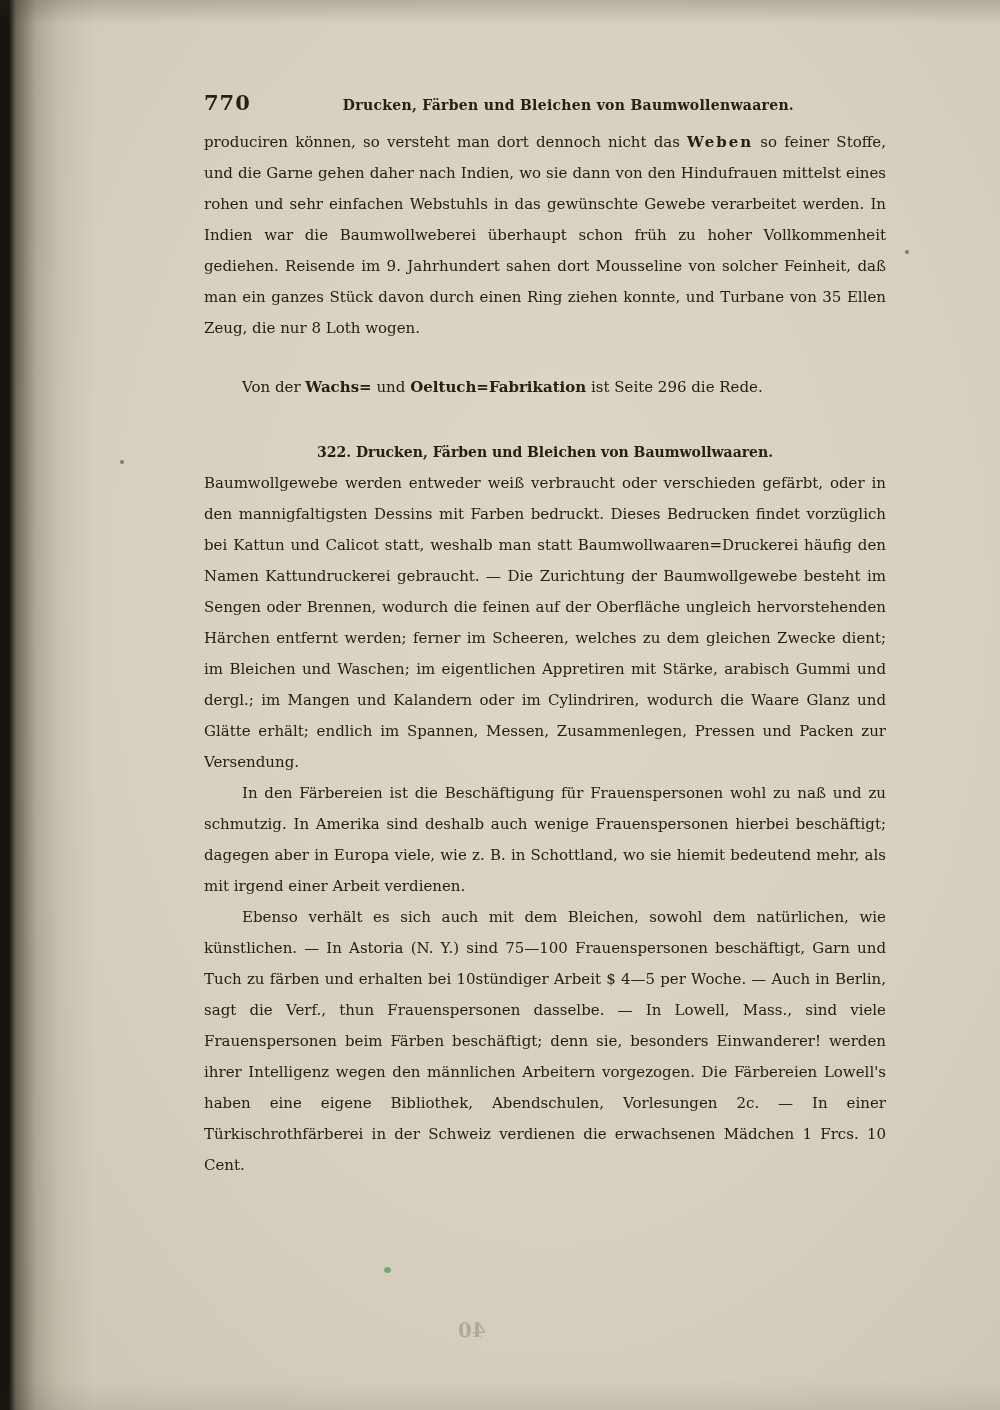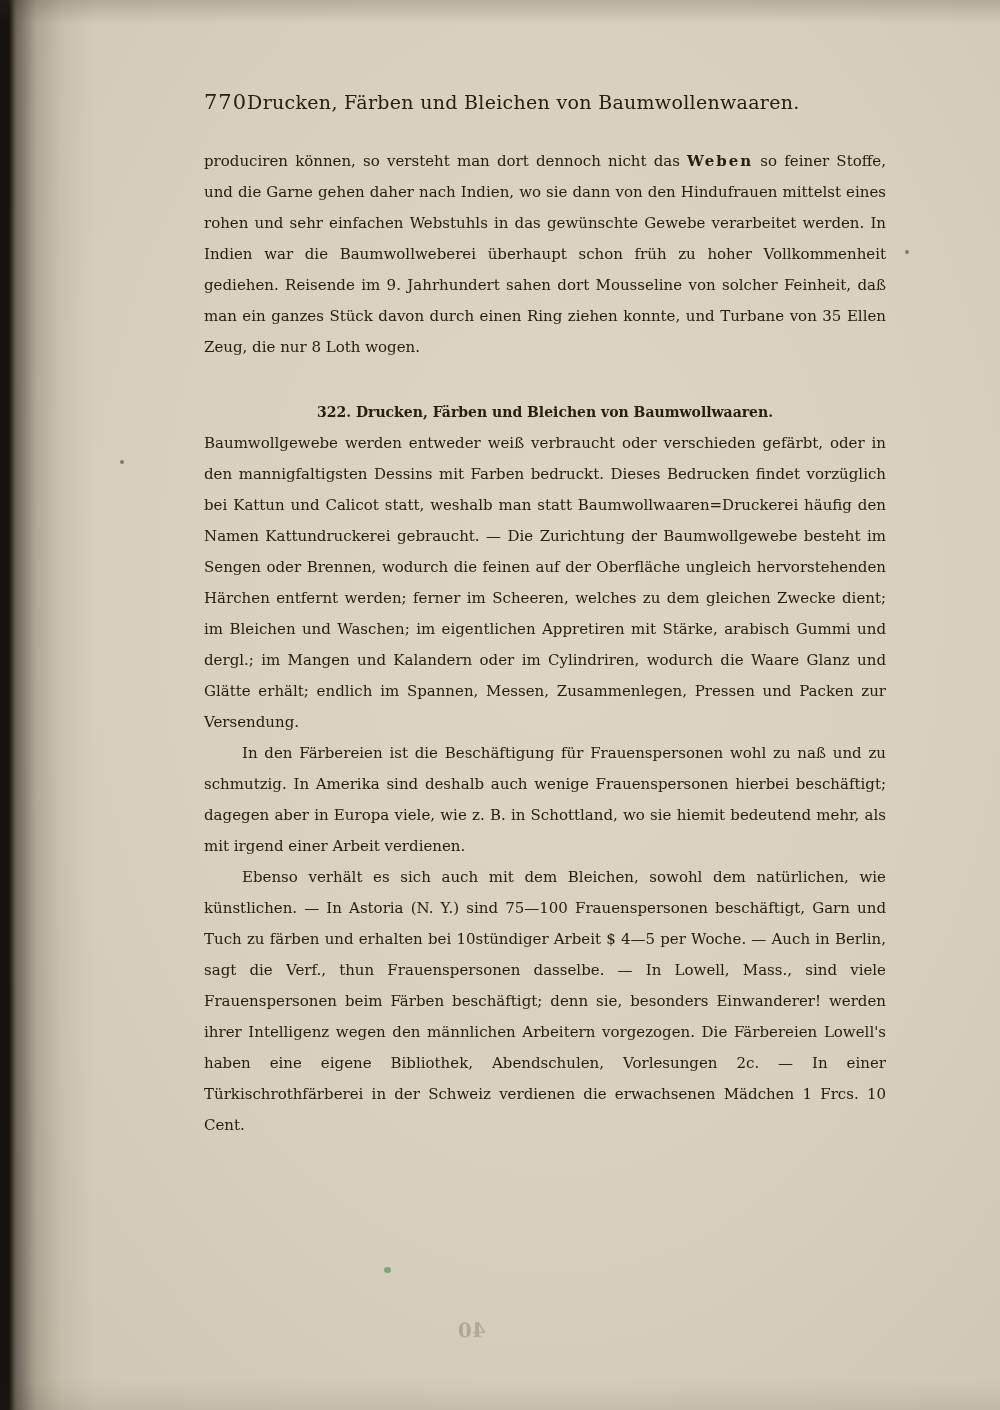--- a/index.html
+++ b/index.html
@@ -29,24 +29,24 @@
   .edge-bottom {
     position: absolute; left: 0; bottom: 0; width: 100%; height: 30px;
     background: linear-gradient(0deg, rgba(62,54,40,0.10), rgba(62,54,40,0));
   }
   .content {
     position: absolute; left: 204px; top: 90px; width: 682px;
     color: #27200f;
   }
   .header {
     display: flex; align-items: baseline;
-    font-weight: normal; margin-bottom: 32px;
+    font-weight: bold; margin-bottom: 12px;
   }
   .page-number { font-size: 21px; letter-spacing: 1px; }
-  .running-title { flex: 1; text-align: left; font-size: 19px; letter-spacing: 0.3px; }
+  .running-title { flex: 1; text-align: center; font-size: 14px; letter-spacing: 0.3px; }
   .block {
     font-size: 15px; line-height: 31px; text-align: justify;
     text-justify: inter-word;
   }
   .block.indent { text-indent: 38px; }
   .block.gap { margin-top: 28px; }
   .block.heading {
     text-align: center; font-weight: bold; font-size: 14px;
     margin-top: 34px; text-indent: 0;
   }
@@ -76,20 +76,21 @@
   <div class="edge-top"></div>
   <div class="edge-bottom"></div>
 
   <div class="content">
     <div class="header">
       <span class="page-number">770</span>
       <span class="running-title">Drucken, Färben und Bleichen von Baumwollenwaaren.</span>
     </div>
     <div class="body-text">
         <div class="block paragraph"><span>produciren können, so versteht man dort dennoch nicht das </span><span class="bold spaced">Weben</span><span> so feiner Stoffe, und die Garne gehen daher nach Indien, wo sie dann von den Hindufrauen mittelst eines rohen und sehr einfachen Webstuhls in das gewünschte Gewebe verarbeitet werden. In Indien war die Baumwollweberei überhaupt schon früh zu hoher Vollkommenheit gediehen. Reisende im 9. Jahrhundert sahen dort Mousseline von solcher Feinheit, daß man ein ganzes Stück davon durch einen Ring ziehen konnte, und Turbane von 35 Ellen Zeug, die nur 8 Loth wogen.</span></div>
+        <div class="block paragraph indent gap"><span>Von der </span><span class="bold">Wachs=</span><span> und </span><span class="bold">Oeltuch=Fabrikation</span><span> ist Seite 296 die Rede.</span></div>
         <div class="block heading"><span class="bold">322. Drucken, Färben und Bleichen von Baumwollwaaren.</span></div>
         <div class="block paragraph"><span>Baumwollgewebe werden entweder weiß verbraucht oder verschieden gefärbt, oder in den mannigfaltigsten Dessins mit Farben bedruckt. Dieses Bedrucken findet vorzüglich bei Kattun und Calicot statt, weshalb man statt Baumwollwaaren=Druckerei häufig den Namen Kattundruckerei gebraucht. — Die Zurichtung der Baumwollgewebe besteht im Sengen oder Brennen, wodurch die feinen auf der Oberfläche ungleich hervorstehenden Härchen entfernt werden; ferner im Scheeren, welches zu dem gleichen Zwecke dient; im Bleichen und Waschen; im eigentlichen Appretiren mit Stärke, arabisch Gummi und dergl.; im Mangen und Kalandern oder im Cylindriren, wodurch die Waare Glanz und Glätte erhält; endlich im Spannen, Messen, Zusammenlegen, Pressen und Packen zur Versendung.</span></div>
         <div class="block paragraph indent"><span>In den Färbereien ist die Beschäftigung für Frauenspersonen wohl zu naß und zu schmutzig. In Amerika sind deshalb auch wenige Frauenspersonen hierbei beschäftigt; dagegen aber in Europa viele, wie z. B. in Schottland, wo sie hiemit bedeutend mehr, als mit irgend einer Arbeit verdienen.</span></div>
         <div class="block paragraph indent"><span>Ebenso verhält es sich auch mit dem Bleichen, sowohl dem natürlichen, wie künstlichen. — In Astoria (N. Y.) sind 75—100 Frauenspersonen beschäftigt, Garn und Tuch zu färben und erhalten bei 10stündiger Arbeit $ 4—5 per Woche. — Auch in Berlin, sagt die Verf., thun Frauenspersonen dasselbe. — In Lowell, Mass., sind viele Frauenspersonen beim Färben beschäftigt; denn sie, besonders Einwanderer! werden ihrer Intelligenz wegen den männlichen Arbeitern vorgezogen. Die Färbereien Lowell's haben eine eigene Bibliothek, Abendschulen, Vorlesungen 2c. — In einer Türkischrothfärberei in der Schweiz verdienen die erwachsenen Mädchen 1 Frcs. 10 Cent.</span></div>
       </div>
   </div>
 
   <div class="show-through">40</div>
   <div class="green-speck"></div>
   <div class="dark-speck" style="left:120px;top:460px;"></div>

